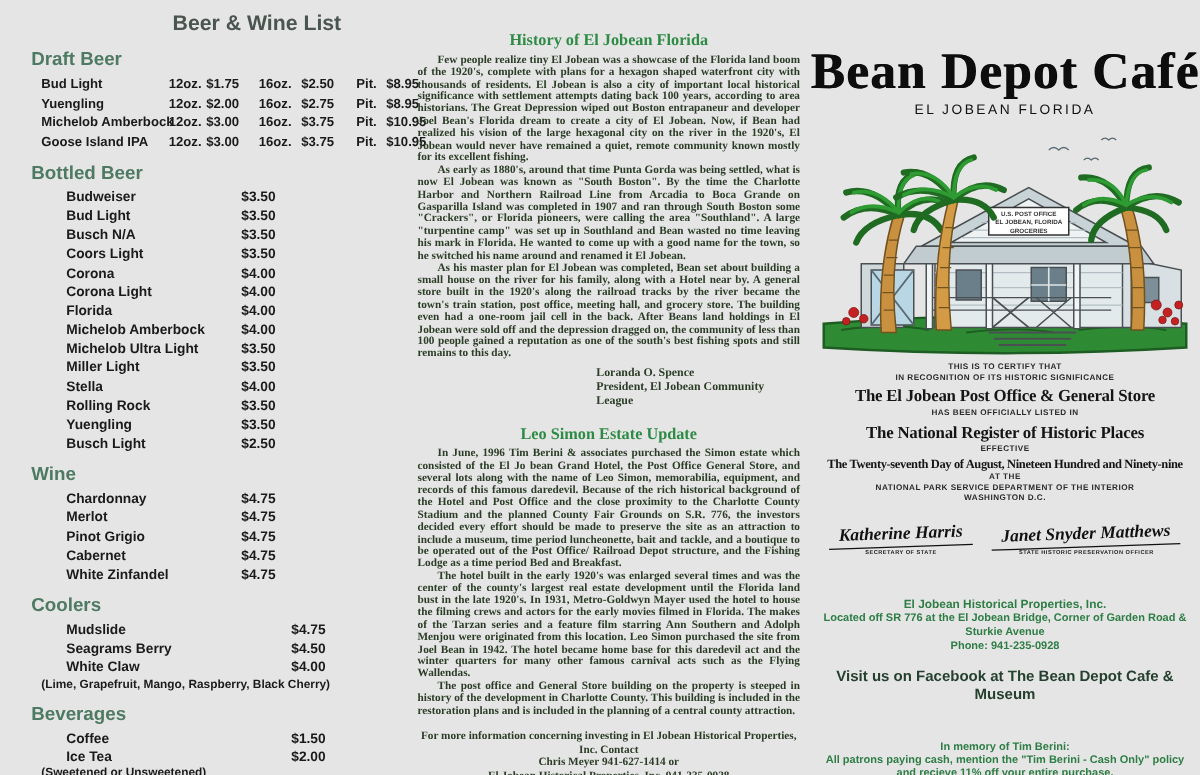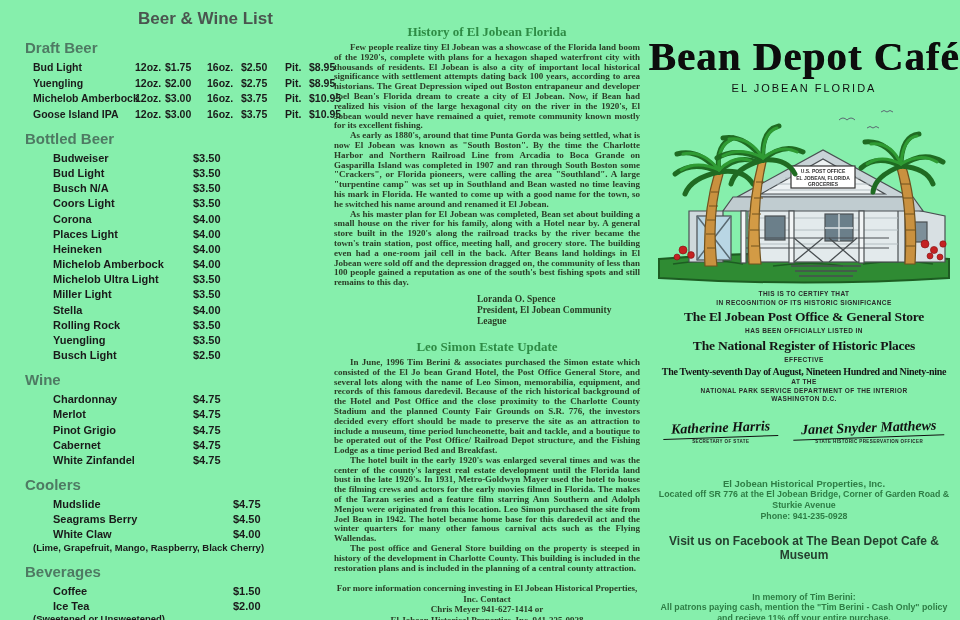--- a/index.html
+++ b/index.html
@@ -1,16 +1,16 @@
 <!DOCTYPE html>
 <html><head>
 <meta charset="utf-8">
 <style>
   html,body{margin:0;padding:0;background:#ffffff;}
-  .page{position:relative;width:960px;height:620px;background:#86efac;overflow:hidden;
+  .page{position:relative;width:960px;height:620px;background:#e5e5e5;overflow:hidden;
         font-family:"Liberation Sans",sans-serif;color:#1a1a1a;}
   
   .col-left{position:absolute;left:0;top:0;width:320px;padding-left:33px;box-sizing:border-box;}
   .menu-title{width:215px;text-align:center;font-size:17px;font-weight:bold;color:#4a554f;margin:9px 0 2px 65px;}
   .sec-header{font-size:15px;font-weight:bold;color:#4e7a63;margin:10px 0 5px -8px;}
   .draft-row{display:grid;grid-template-columns:102px 30px 42px 34px 44px 24px auto;
              font-size:10.5px;font-weight:bold;margin-bottom:3.6px;white-space:nowrap;}
   .item-row{display:grid;grid-template-columns:140px auto;font-size:11px;font-weight:bold;margin-bottom:3.2px;padding-left:20px;}
   .item-row.wide{grid-template-columns:180px auto;}
   .item-note{font-size:9.5px;font-weight:bold;margin:-2px 0 3px 0;width:282px;line-height:11px;}
@@ -104,25 +104,25 @@
         </div>
         <div class="item-row">
           <div>Coors Light</div>
           <div>$3.50</div>
         </div>
         <div class="item-row">
           <div>Corona</div>
           <div>$4.00</div>
         </div>
         <div class="item-row">
-          <div>Places Light</div>
-          <div>$4.00</div>
-        </div>
-        <div class="item-row">
-          <div>Heineken</div>
+          <div>Corona Light</div>
+          <div>$4.00</div>
+        </div>
+        <div class="item-row">
+          <div>Florida</div>
           <div>$4.00</div>
         </div>
         <div class="item-row">
           <div>Michelob Amberbock</div>
           <div>$4.00</div>
         </div>
         <div class="item-row">
           <div>Michelob Ultra Light</div>
           <div>$3.50</div>
         </div>

